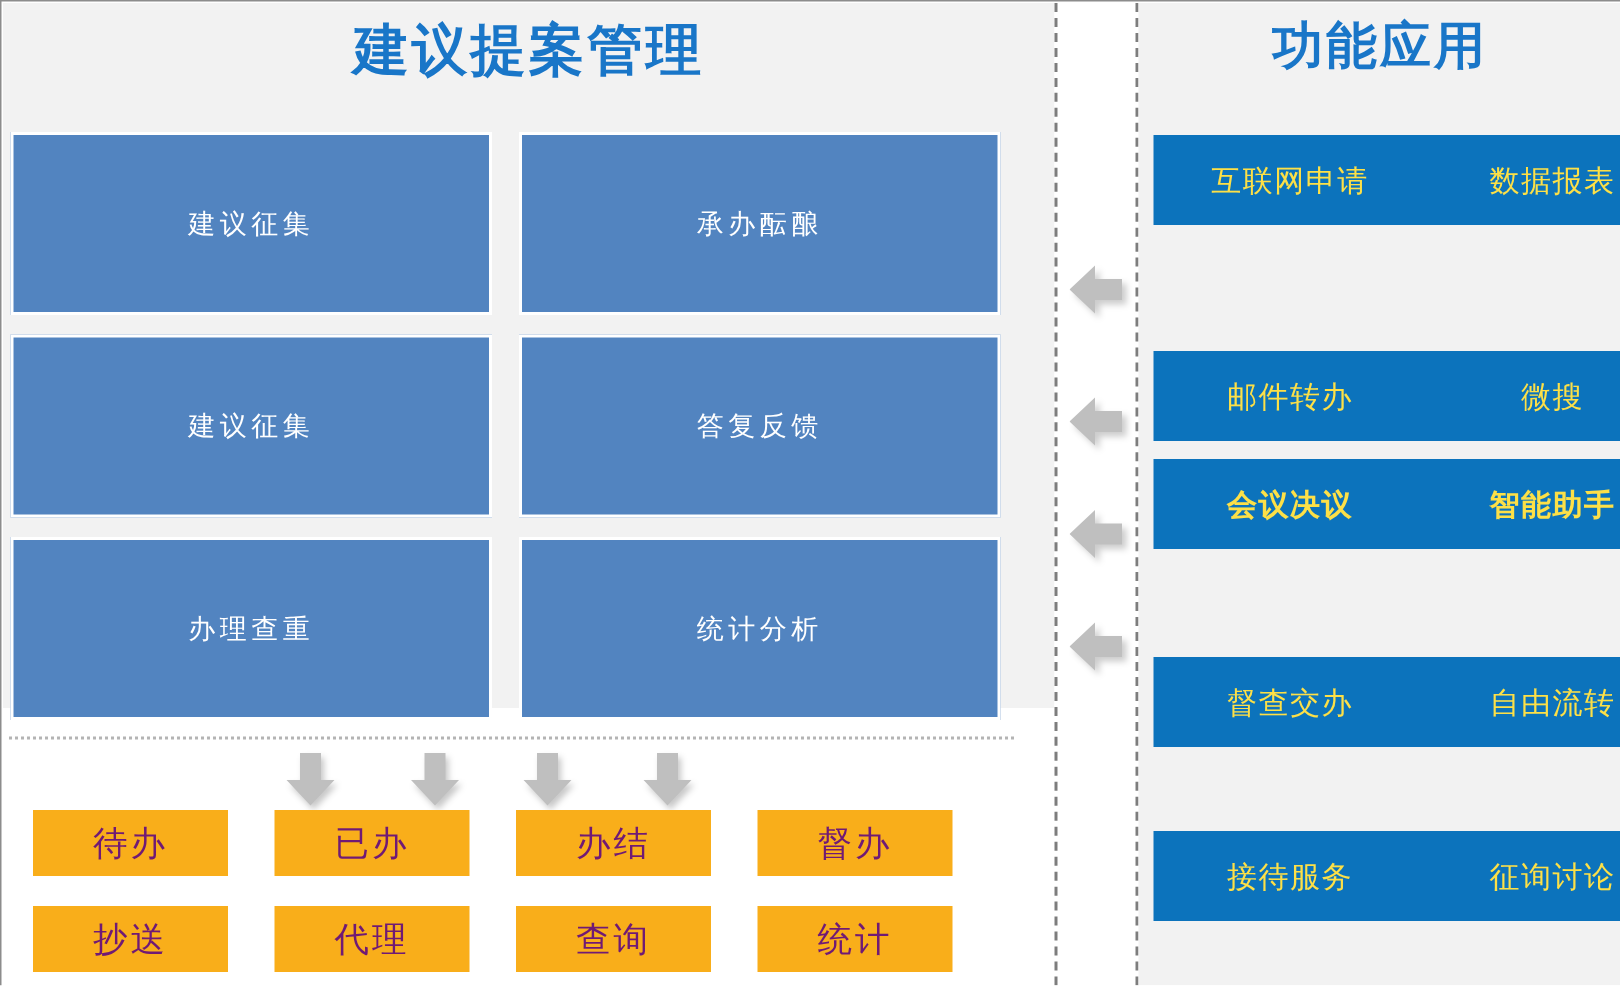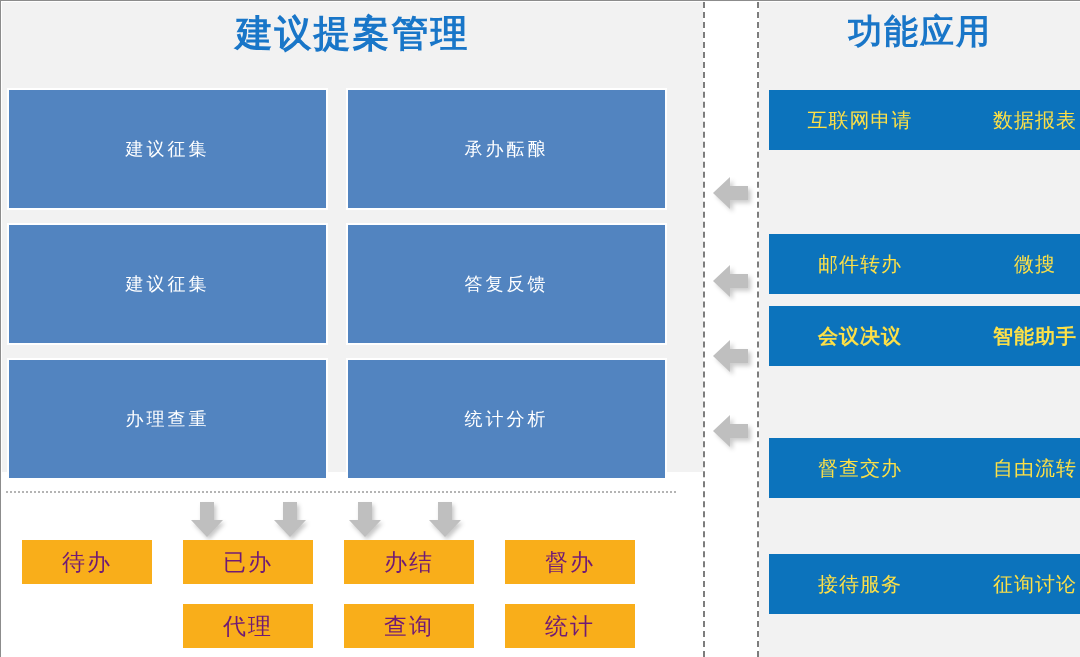--- a/index.html
+++ b/index.html
@@ -250,20 +250,21 @@
           </svg>
       </div>
     </div>
 
     <div id="task-grid">
       <div class="task-btn task-row0 task-c0">待办</div>
       <div class="task-btn task-row0 task-c1">已办</div>
       <div class="task-btn task-row0 task-c2">办结</div>
       <div class="task-btn task-row0 task-c3">督办</div>
 
+      <div class="task-btn task-row1 task-c0">抄送</div>
       <div class="task-btn task-row1 task-c1">代理</div>
       <div class="task-btn task-row1 task-c2">查询</div>
       <div class="task-btn task-row1 task-c3">统计</div>
     </div>
 
   </div>
 
   <div id="mid-channel">
     <div class="arrow-left" style="top:174px;">
       <svg width="36" height="34" viewBox="0 0 36 34">

